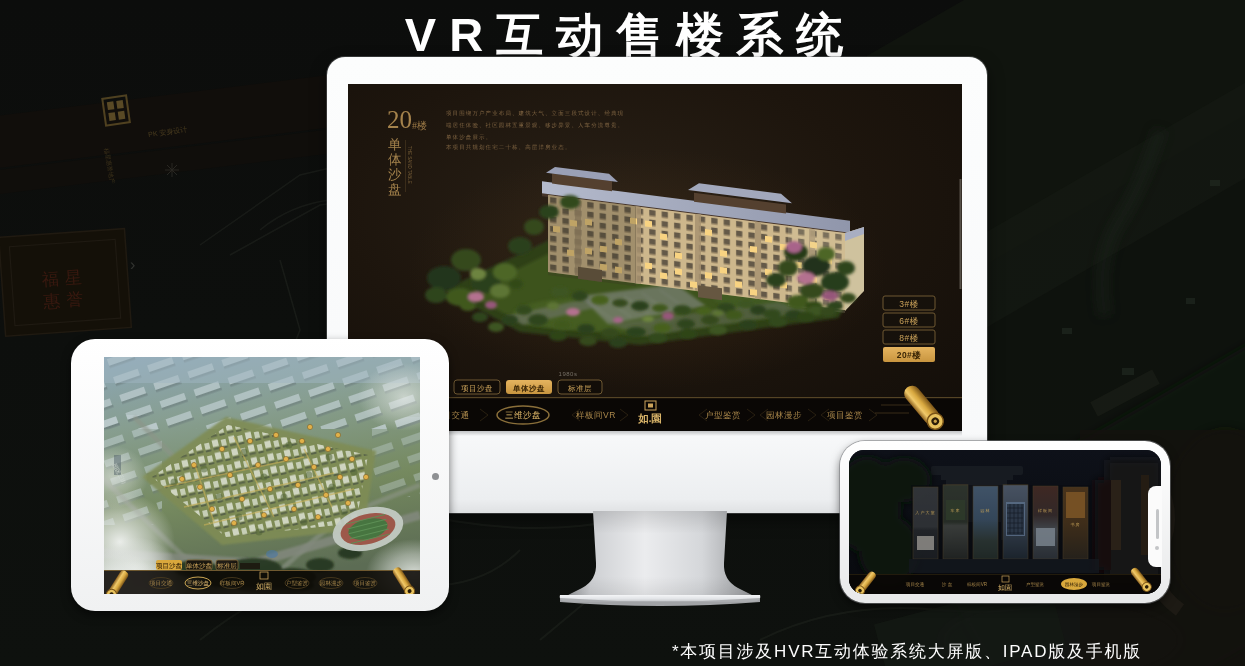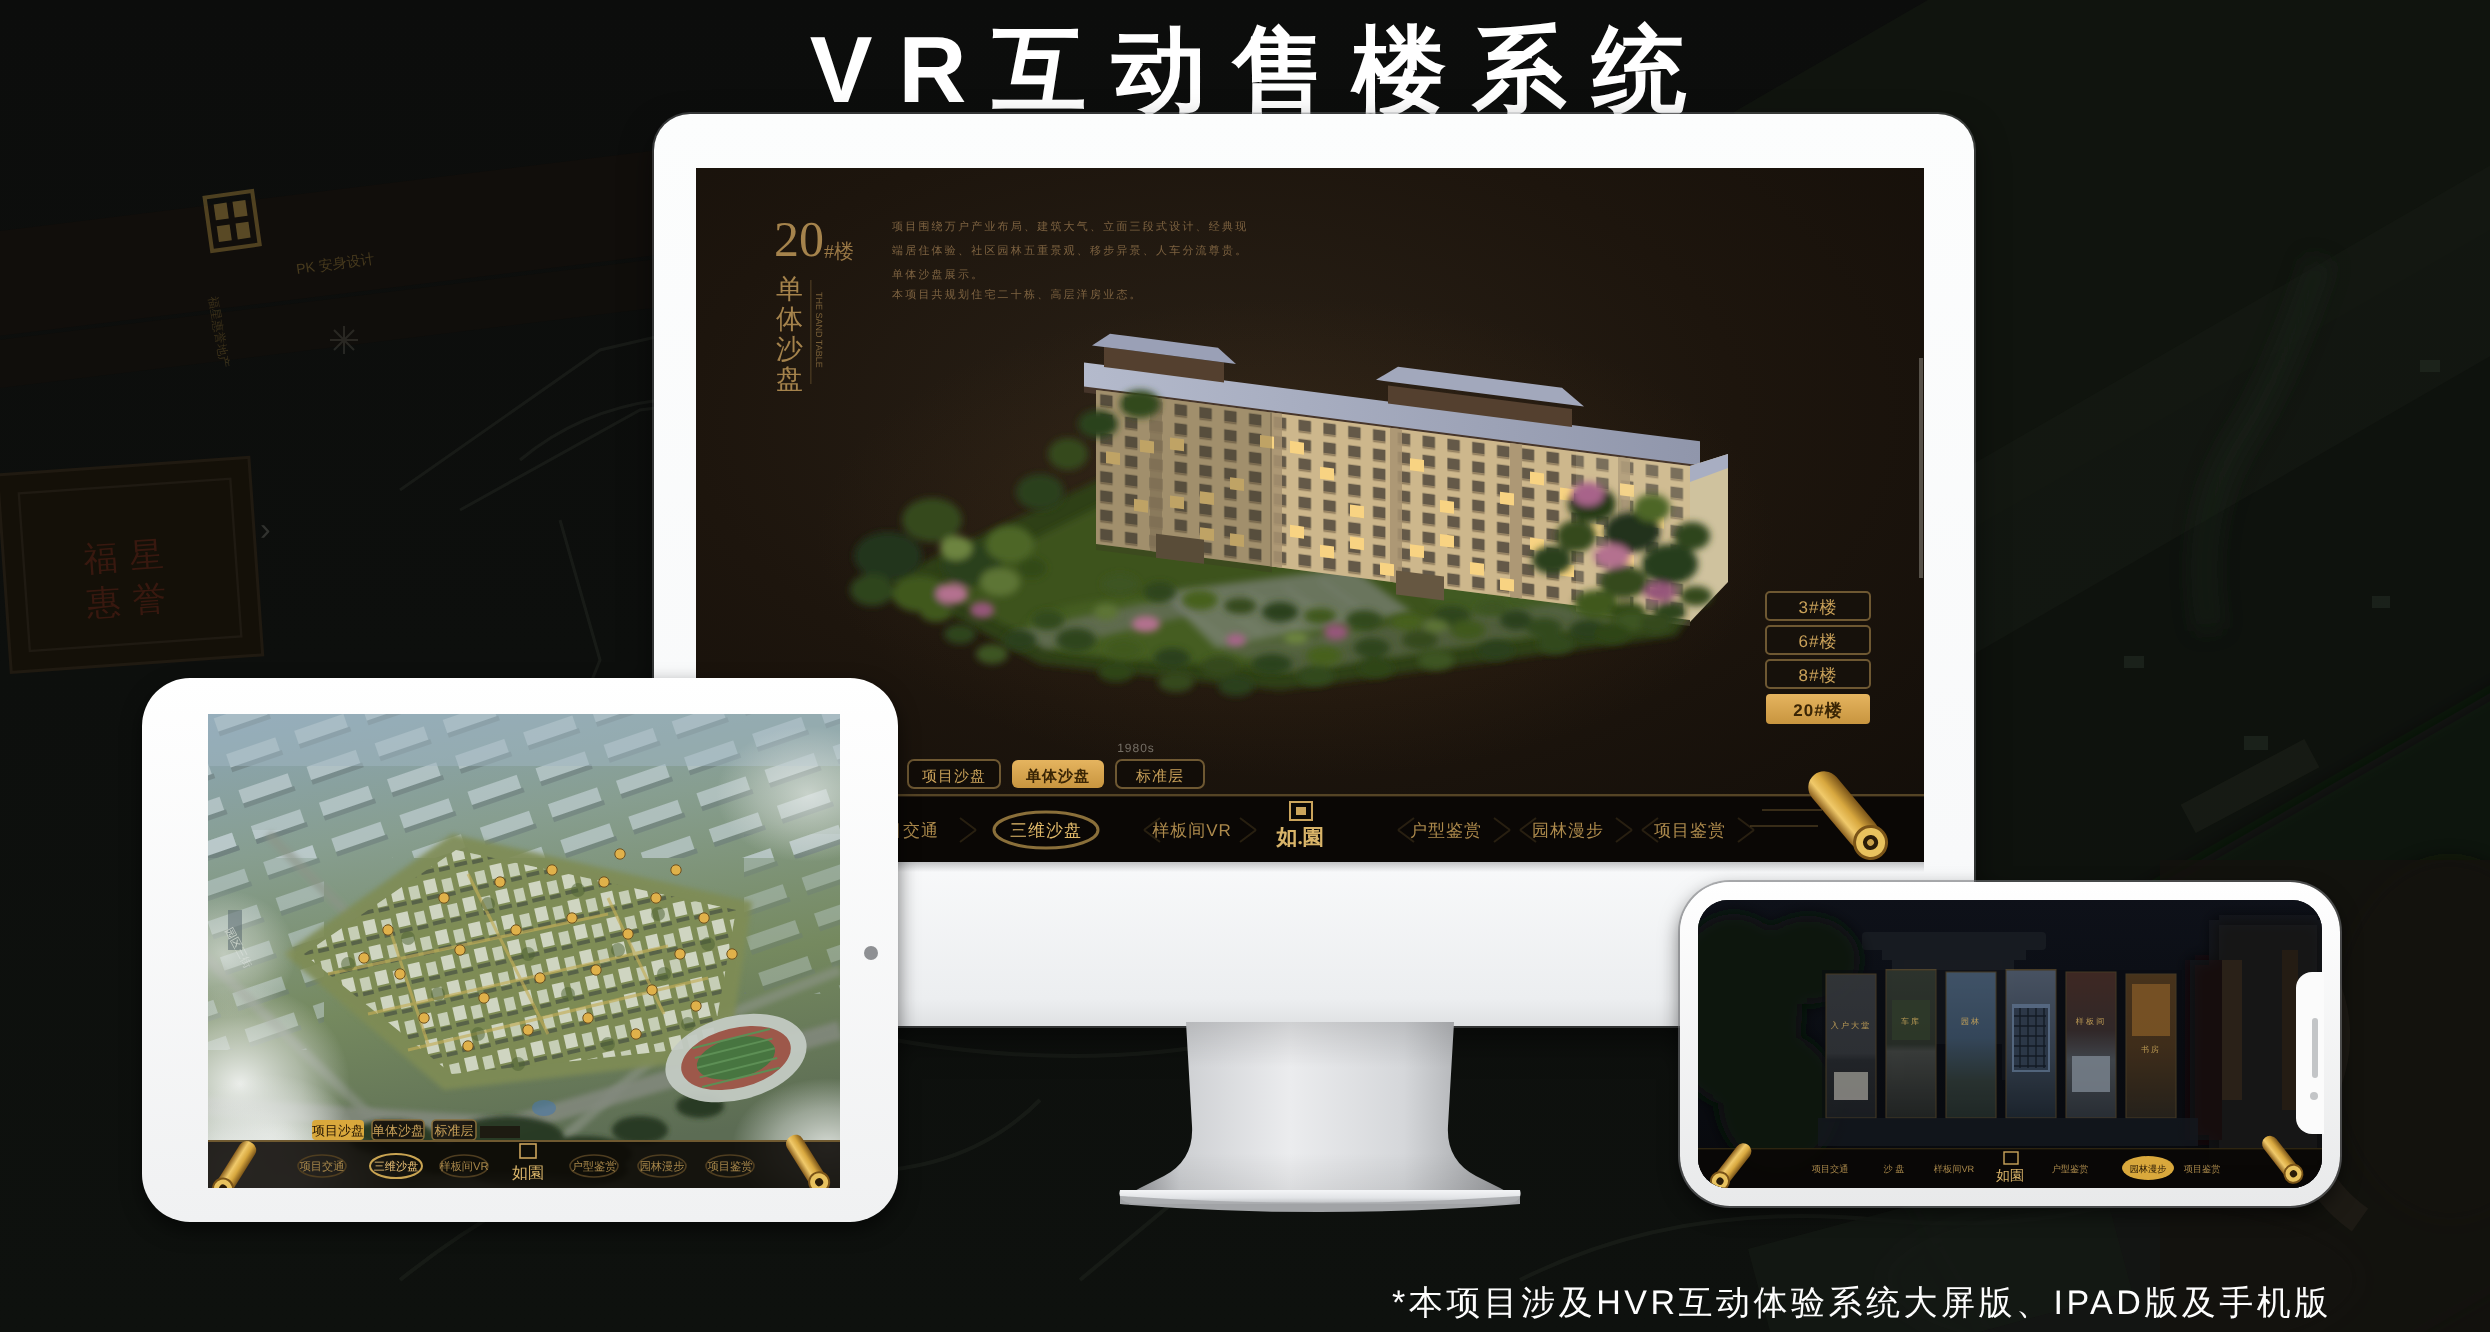--- a/index.html
+++ b/index.html
@@ -725,15 +725,15 @@
       <circle cx="2" cy="23" r="4.5" fill="#e8c25e" stroke="#7a5418" stroke-width="1"></circle>
       <circle cx="2" cy="23" r="1.8" fill="#2a1c08"></circle>
     </g>
   </svg>
   </div>
 
   <div class="abs" style="left:1148px;top:486px;width:14px;height:81px;background:#fbfbfb;border-radius:8px 0 0 8px;"></div>
   <div class="abs" style="left:1156px;top:509px;width:2.5px;height:30px;background:#c3c5c7;border-radius:2px;"></div>
   <div class="abs" style="left:1155px;top:546px;width:4px;height:4px;background:#c3c5c7;border-radius:50%;"></div>
 
-  <div class="abs" style="left:696px;top:640px;color:#fdfdfd;font-size:17px;letter-spacing:1.75px;">*本项目涉及HVR互动体验系统大屏版、IPAD版及手机版</div>
+  <div class="abs" style="left:672px;top:640px;color:#fdfdfd;font-size:17px;letter-spacing:1.75px;">*本项目涉及HVR互动体验系统大屏版、IPAD版及手机版</div>
 
 </div>
 
 </body></html>

